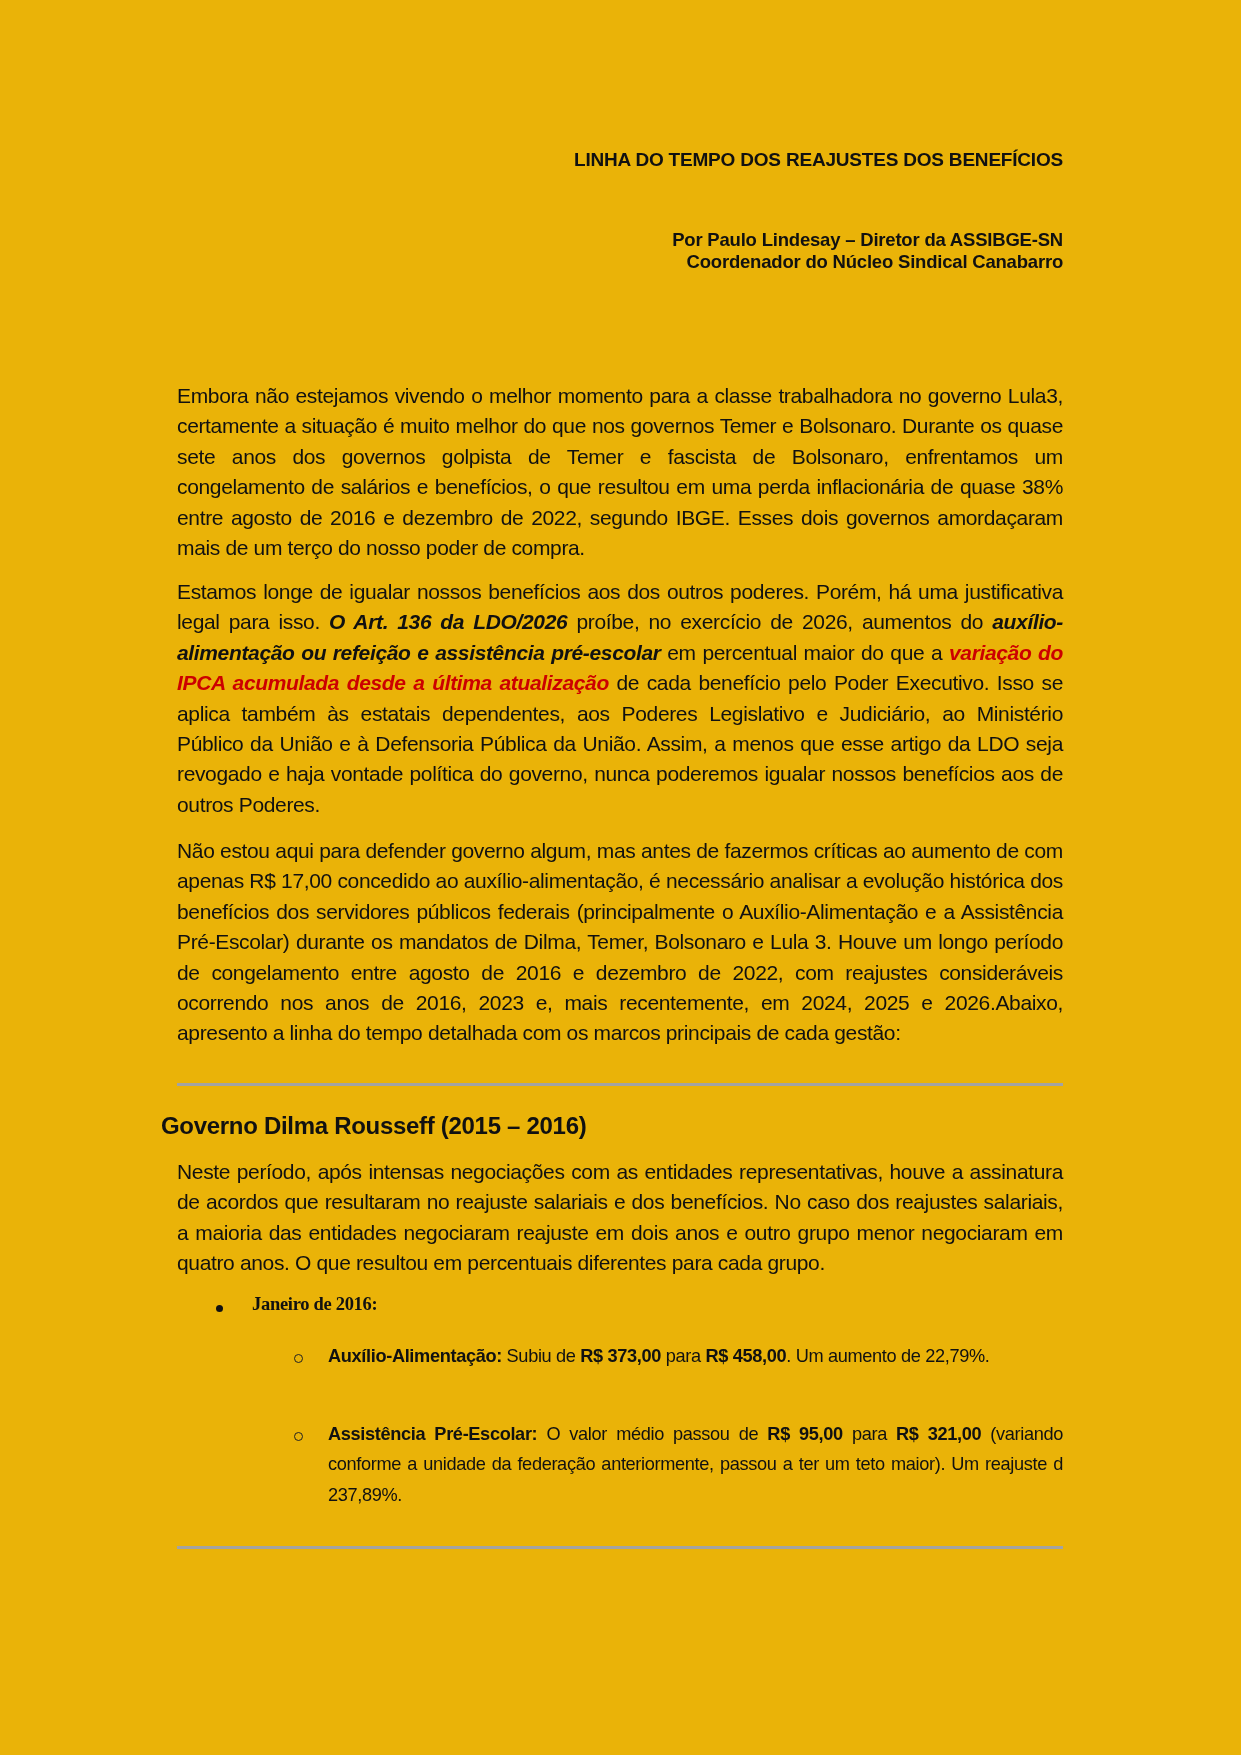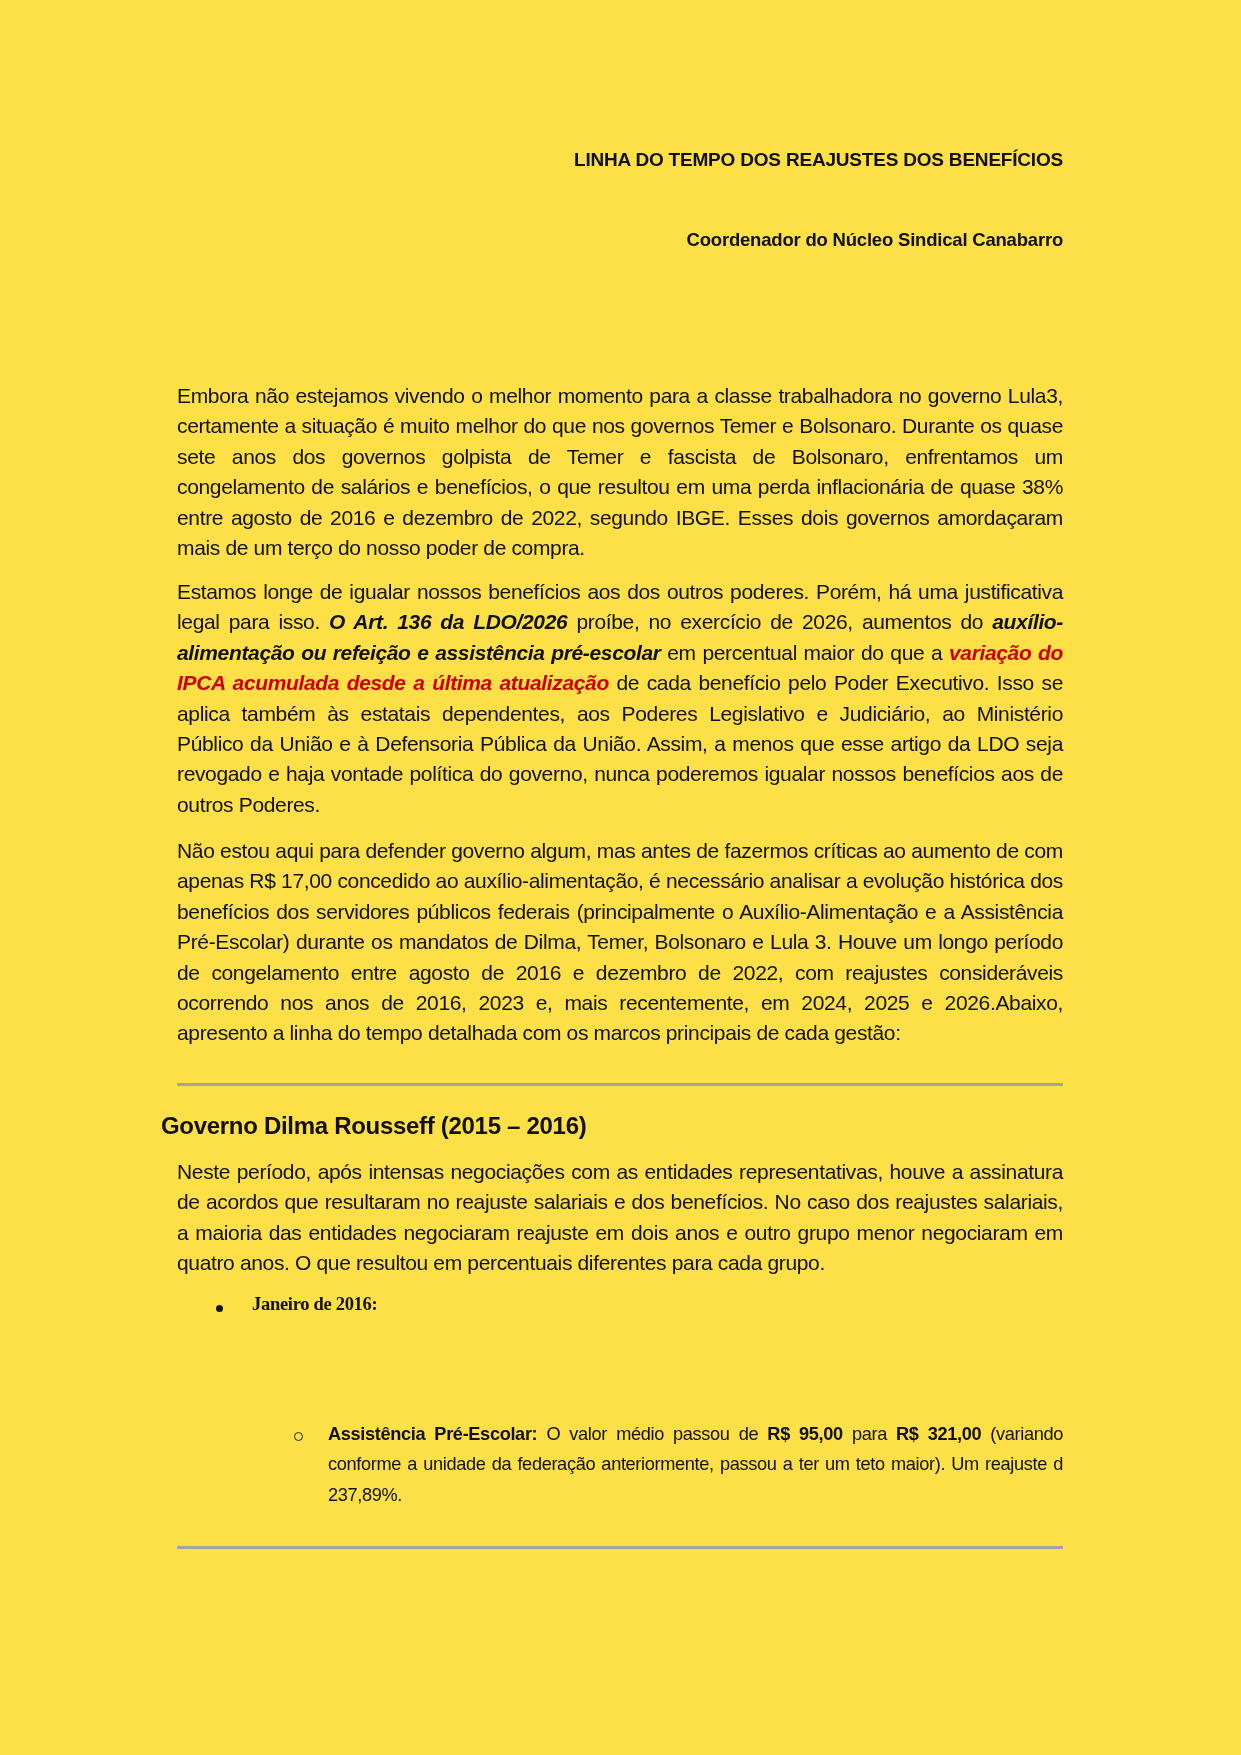--- a/index.html
+++ b/index.html
@@ -1,18 +1,18 @@
 <!DOCTYPE html>
 <html><head>
 <meta charset="utf-8">
 <style>
   html, body { margin:0; padding:0; background:#ffffff; }
   body { width:1241px; height:1755px; position:relative; overflow:hidden;
          font-family:"Liberation Sans", sans-serif; color:#111111; }
-  .page { position:absolute; left:0; top:0; width:1241px; height:1755px; background:#fde047; }
+  .page { position:absolute; left:0; top:0; width:1241px; height:1755px; background:#eab308; }
   .right { position:absolute; right:178px; text-align:right; font-weight:bold; white-space:nowrap; }
   .title { top:149px; font-size:19px; letter-spacing:-0.2px; }
   .byline { position:absolute; right:178px; top:229px; text-align:right; font-weight:bold;
             font-size:18.5px; line-height:22px; letter-spacing:-0.2px; }
   .byline div { white-space:nowrap; }
   .para { position:absolute; left:177px; width:886px; font-size:21px; line-height:30.4px;
           text-align:justify; letter-spacing:-0.35px; margin:0; }
   .p1 { top:381px; }
   .p2 { top:577px; }
   .p3 { top:836px; }
@@ -34,40 +34,45 @@
   .red { color:#cc0000; font-weight:bold; font-style:italic; }
 </style>
 </head>
 <body>
 
 <div class="page">
 
   <div class="right title">LINHA DO TEMPO DOS REAJUSTES DOS BENEFÍCIOS</div>
 
   <div class="byline">
+    <div>Por Paulo Lindesay – Diretor da ASSIBGE-SN</div>
     <div>Coordenador do Núcleo Sindical Canabarro</div>
   </div>
 
   <p class="para p1">Embora não estejamos vivendo o melhor momento para a classe trabalhadora no governo Lula3, certamente a situação é muito melhor do que nos governos Temer e Bolsonaro. Durante os quase sete anos dos governos golpista de Temer e fascista de Bolsonaro, enfrentamos um congelamento de salários e benefícios, o que resultou em uma perda inflacionária de quase 38% entre agosto de 2016 e dezembro de 2022, segundo IBGE. Esses dois governos amordaçaram mais de um terço do nosso poder de compra.</p>
 
   <p class="para p2"><span>Estamos longe de igualar nossos benefícios aos dos outros poderes. Porém, há uma justificativa legal para isso. </span><b class="bi">O Art. 136 da LDO/2026</b><span> proíbe, no exercício de 2026, aumentos do </span><b class="bi">auxílio-alimentação ou refeição e assistência pré-escolar</b><span> em percentual maior do que a </span><span class="red">variação do IPCA acumulada desde a última atualização</span><span> de cada benefício pelo Poder Executivo. Isso se aplica também às estatais dependentes, aos Poderes Legislativo e Judiciário, ao Ministério Público da União e à Defensoria Pública da União. Assim, a menos que esse artigo da LDO seja revogado e haja vontade política do governo, nunca poderemos igualar nossos benefícios aos de outros Poderes.</span></p>
 
   <p class="para p3">Não estou aqui para defender governo algum, mas antes de fazermos críticas ao aumento de com apenas R$ 17,00 concedido ao auxílio-alimentação, é necessário analisar a evolução histórica dos benefícios dos servidores públicos federais (principalmente o Auxílio-Alimentação e a Assistência Pré-Escolar) durante os mandatos de Dilma, Temer, Bolsonaro e Lula 3. Houve um longo período de congelamento entre agosto de 2016 e dezembro de 2022, com reajustes consideráveis ocorrendo nos anos de 2016, 2023 e, mais recentemente, em 2024, 2025 e 2026.Abaixo, apresento a linha do tempo detalhada com os marcos principais de cada gestão:</p>
 
   <div class="rule rule1"></div>
 
   <div class="heading">Governo Dilma Rousseff (2015 – 2016)</div>
 
   <p class="para p4">Neste período, após intensas negociações com as entidades representativas, houve a assinatura de acordos que resultaram no reajuste salariais e dos benefícios. No caso dos reajustes salariais, a maioria das entidades negociaram reajuste em dois anos e outro grupo menor negociaram em quatro anos. O que resultou em percentuais diferentes para cada grupo.</p>
 
   <div class="bullet1">
     <span class="dot"></span>
     <span class="lbl">Janeiro de 2016:</span>
   </div>
 
+  <div class="sub sub1">
+    <span class="circ"></span>
+    <b>Auxílio-Alimentação:</b><span> Subiu de </span><b>R$ 373,00</b><span> para </span><b>R$ 458,00</b><span>. Um aumento de 22,79%.</span>
+  </div>
 
   <div class="sub sub2">
     <span class="circ"></span>
     <b>Assistência Pré-Escolar:</b><span> O valor médio passou de </span><b>R$ 95,00</b><span> para </span><b>R$ 321,00</b><span> (variando conforme a unidade da federação anteriormente, passou a ter um teto maior). Um reajuste d 237,89%.</span>
   </div>
 
   <div class="rule rule2"></div>
 </div>
 
 </body></html>

